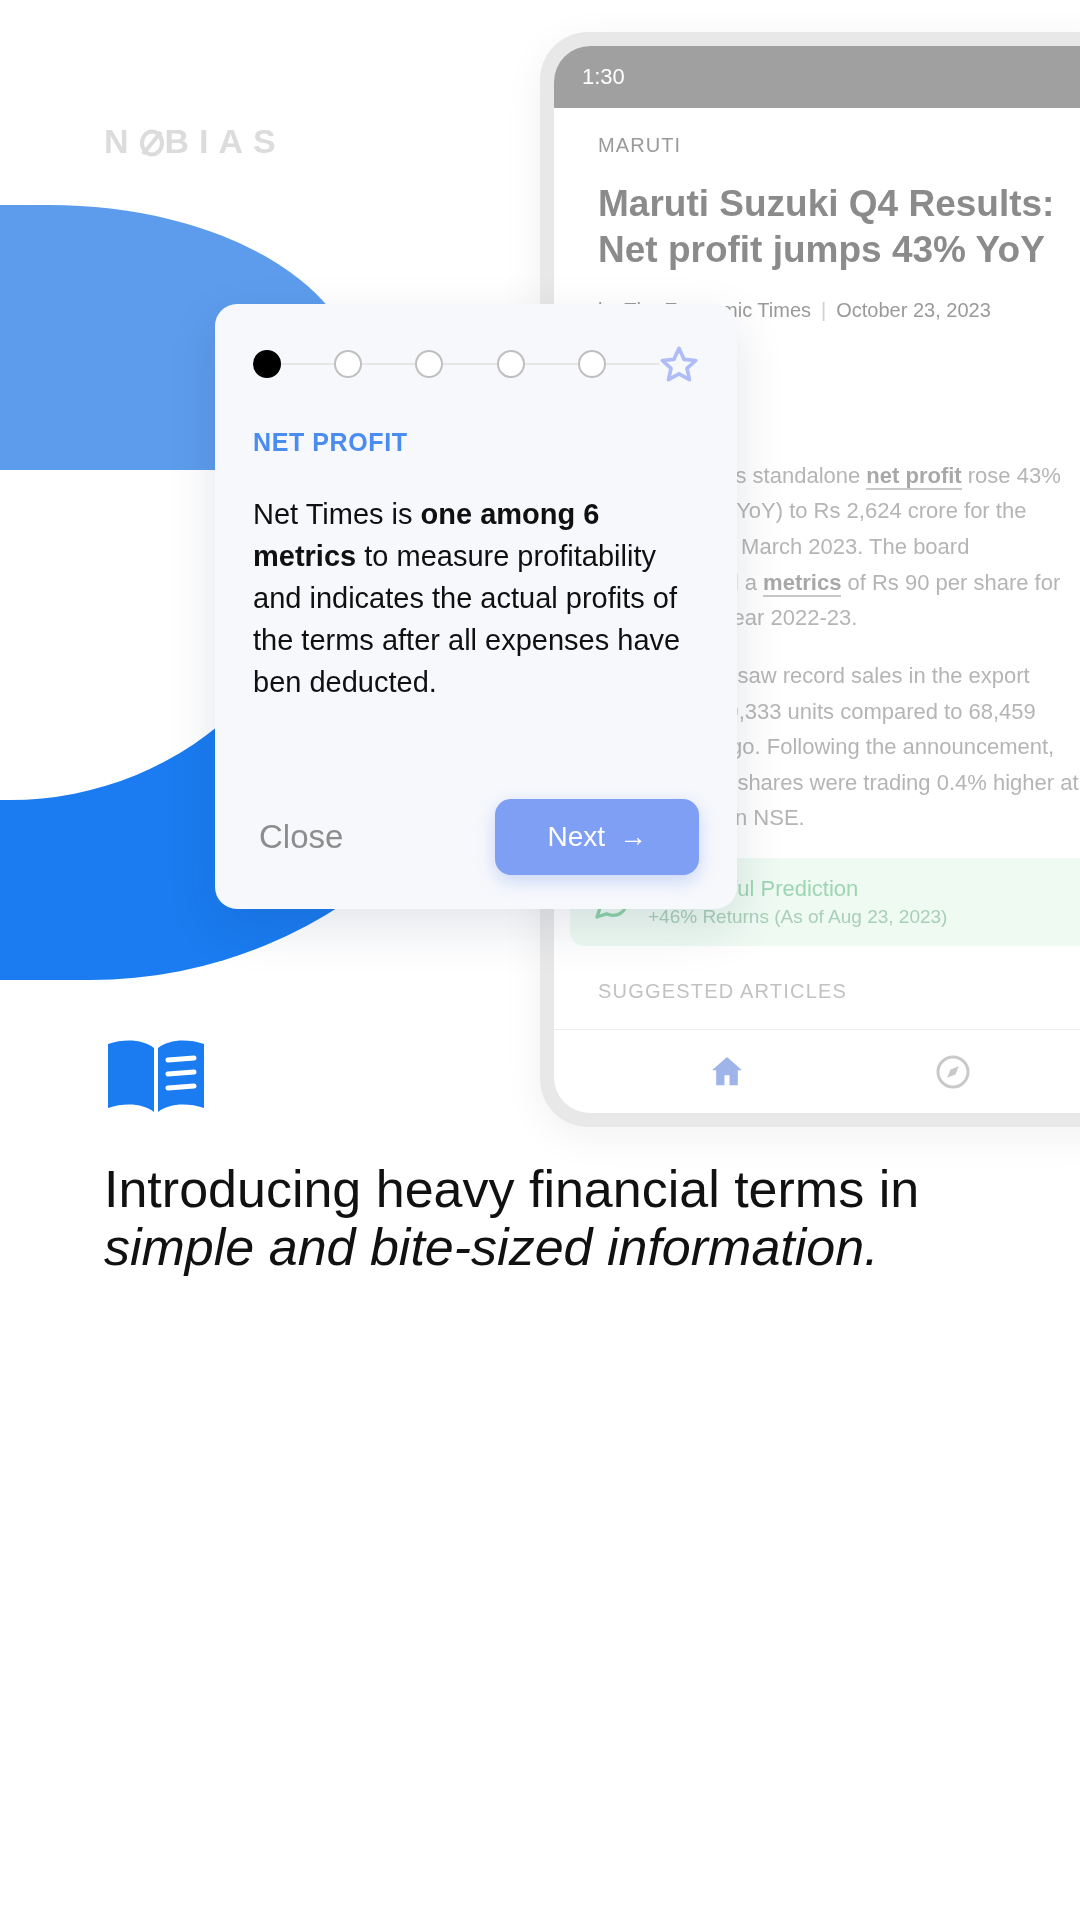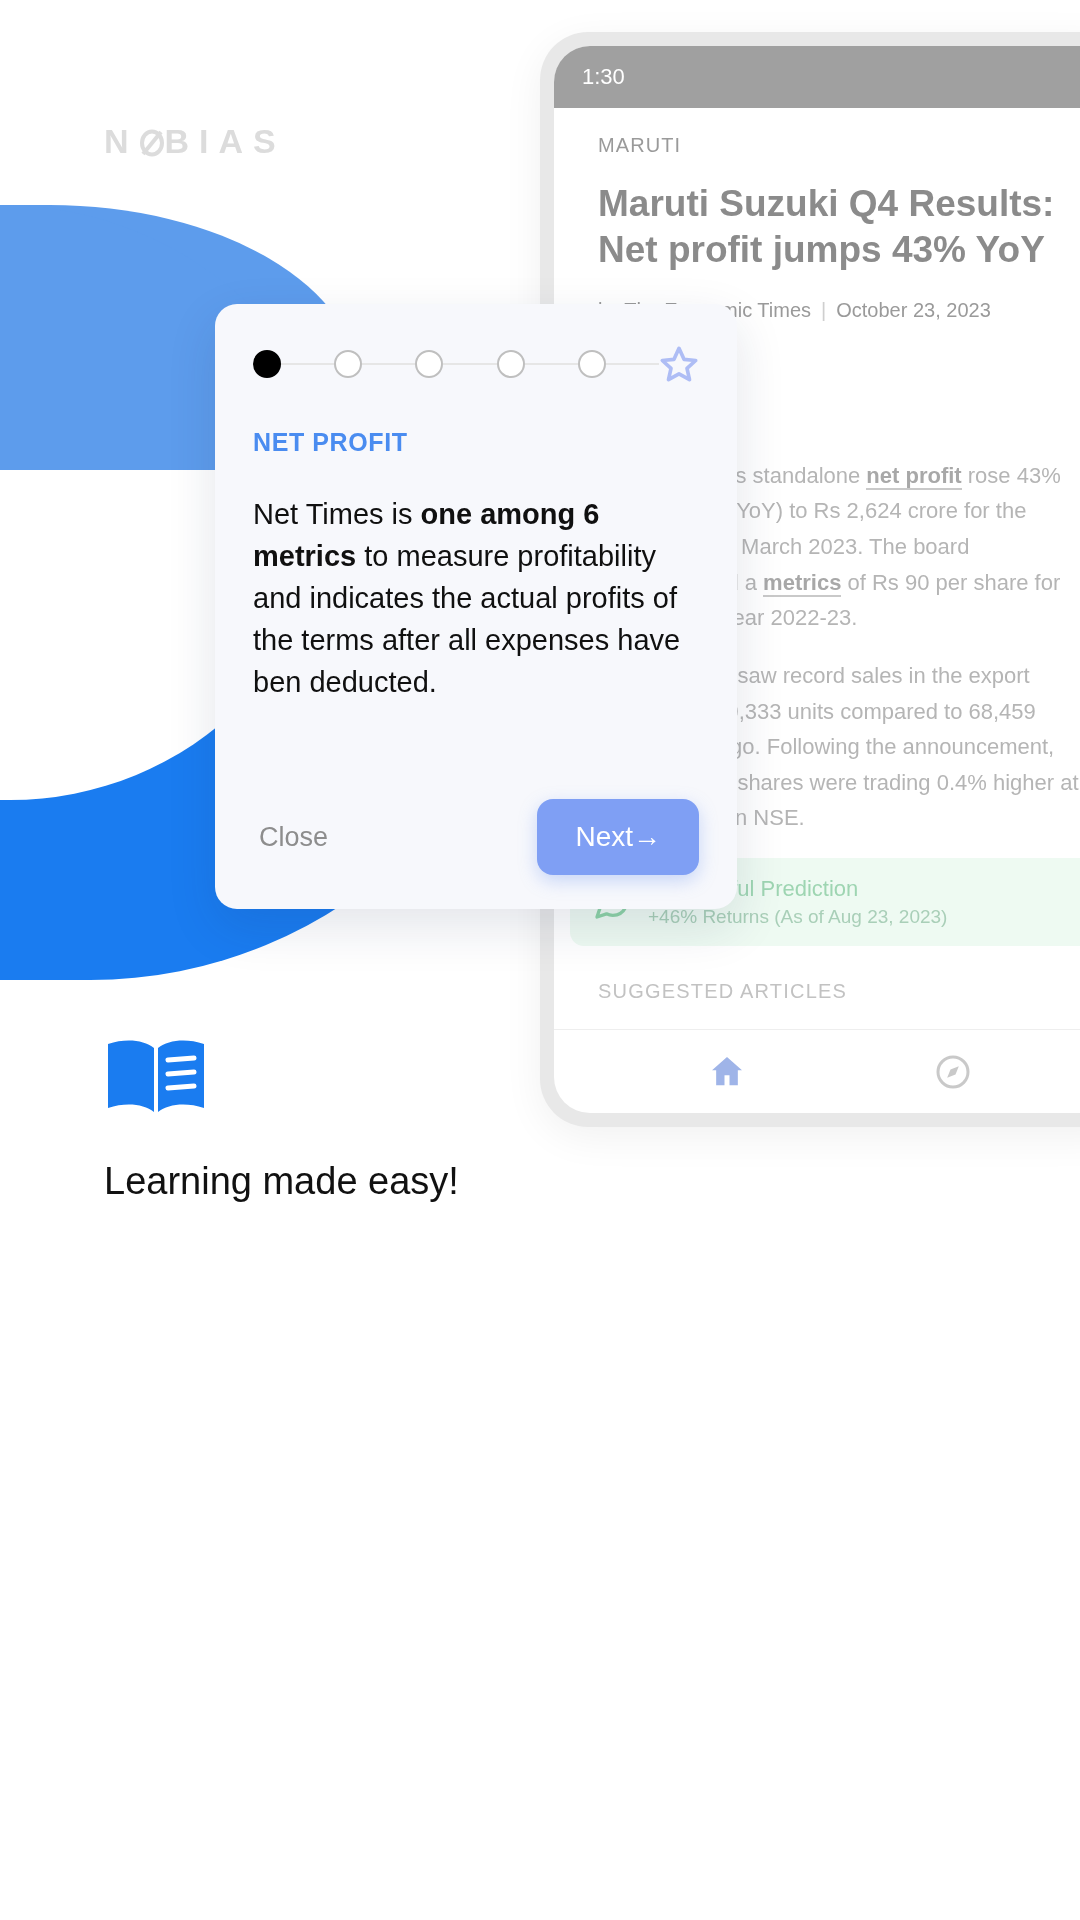--- a/index.html
+++ b/index.html
@@ -197,34 +197,34 @@
     margin-bottom:96px;
   }
   .modal-body b { font-weight:700; }
   .modal-actions {
     display:flex; align-items:center;
     justify-content:space-between;
   }
   .btn-close {
     background:none; border:none;
     font-family:inherit;
-    font-size:27px;
+    font-size:33px;
     color:#8d8d8d;
     cursor:pointer;
     padding:8px 6px;
   }
   .btn-next {
     background:#7f9ff4;
     border:none; border-radius:16px;
     color:#ffffff;
     font-family:inherit;
     font-size:28px;
-    padding:22px 38px;
+    padding:22px 52px;
     cursor:pointer;
-    display:flex; align-items:center; 
+    display:flex; align-items:center; gap:14px;
     box-shadow:0 6px 18px rgba(110,150,240,0.35);
   }
 
   
   .book-icon {
     position:absolute;
     left:104px; top:1036px;
     width:104px; height:80px;
     z-index:6;
   }
@@ -370,14 +370,17 @@
     <path d="M100 8 C82 2, 64 4, 54 12 L54 76 C64 68, 82 66, 100 72 Z" fill="#1a7cf0"></path>
     <g stroke="#ffffff" stroke-width="5" stroke-linecap="round">
       <line x1="64" y1="24" x2="90" y2="22"></line>
       <line x1="64" y1="38" x2="90" y2="36"></line>
       <line x1="64" y1="52" x2="90" y2="50"></line>
     </g>
   </svg>
 </span>
 
 <div class="copy">
-  <div class="copy-sub">Learning made easy!</div>
+  <div class="copy-head">
+    <span>Introducing heavy financial terms</span>
+    <span>in </span><i>simple and bite-sized information.</i>
+  </div>
 </div>
 
 </body></html>

